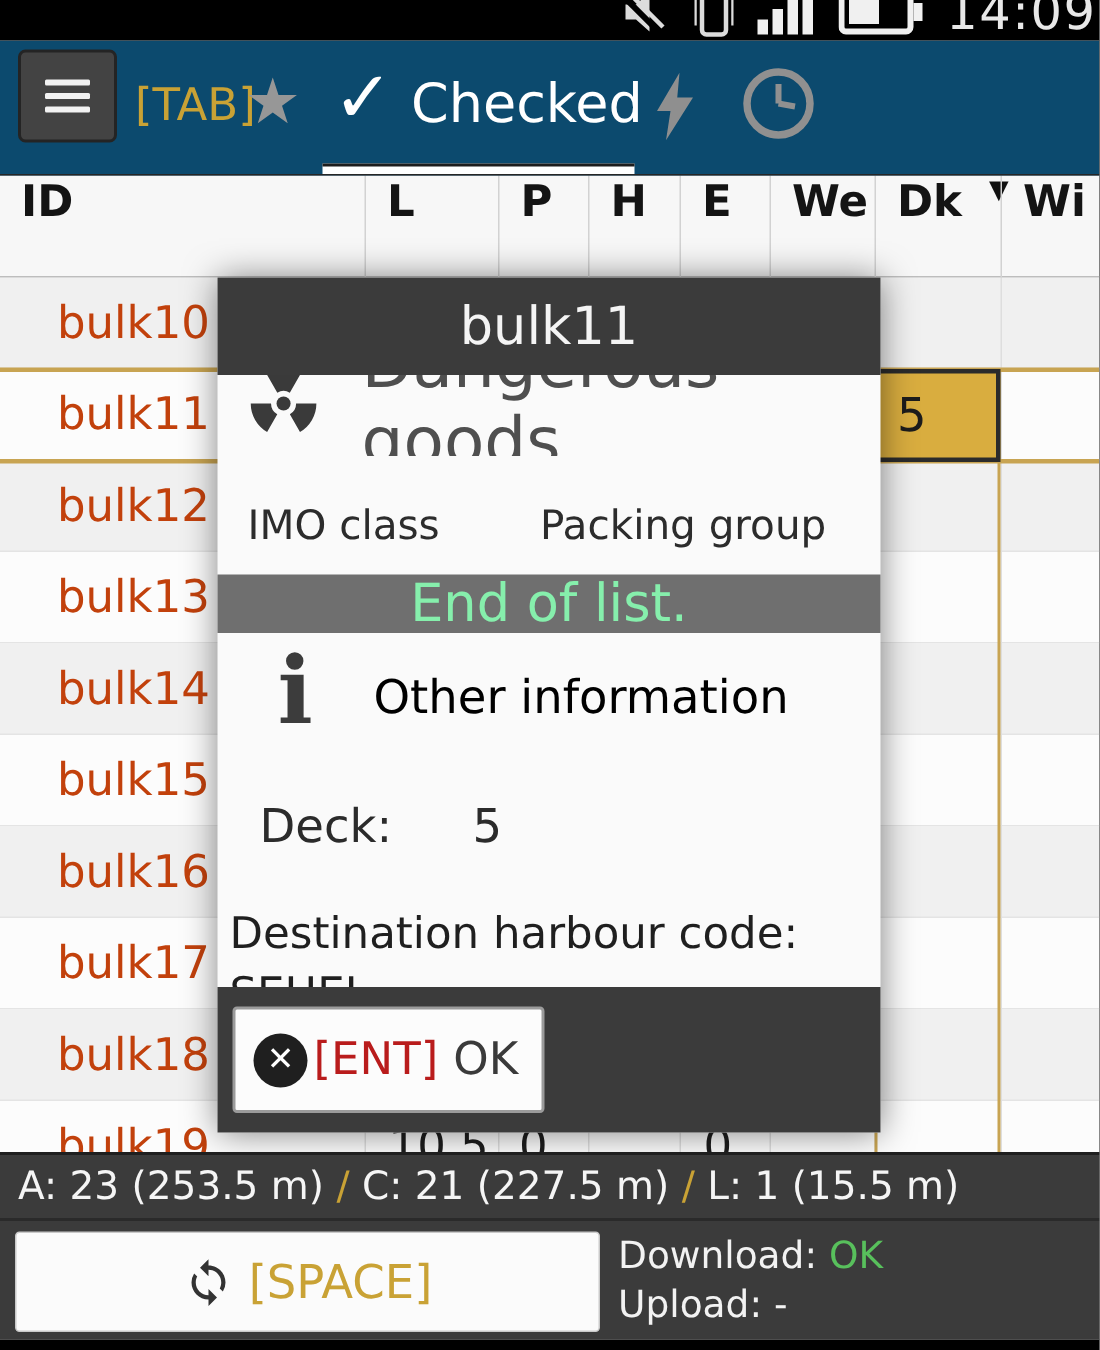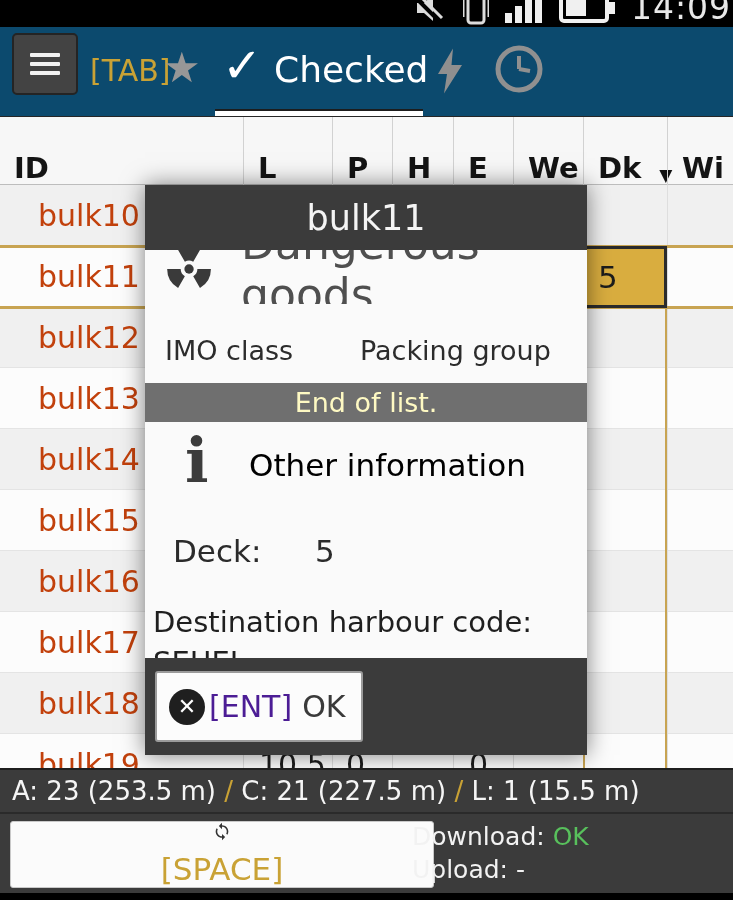--- a/index.html
+++ b/index.html
@@ -20,21 +20,21 @@
   .tb-key { position:absolute; left:90px; top:26px; font-size:30px; color:#c9a235; }
   .tb-star { position:absolute; left:163px; top:16px; font-size:42px; color:#979797; }
   .tb-check { position:absolute; left:222px; top:10px; font-size:48px; color:#ffffff; font-weight:bold; }
   .tb-tabname { position:absolute; left:274px; top:22px; font-size:36px; color:#ffffff; }
   .tb-bolt { position:absolute; left:432px; top:18px; }
   .tb-clock { position:absolute; left:493px; top:16px; }
   .tab-indicator { position:absolute; left:215px; bottom:0; width:208px; height:7px; background:#ffffff; border-top:2px solid #1d1d1d; }
 
   
   .thead { position:absolute; left:0; top:117px; width:733px; height:68px; background:#f7f7f7; border-bottom:1px solid #bdbdbd; z-index:20; }
-  .th { position:absolute; top:0; height:68px; border-left:1px solid #d2d2d2; display:flex; align-items:flex-end; padding-left:14px; font-size:29px; font-weight:bold; color:#141414; }
+  .th { position:absolute; top:0; height:68px; border-left:1px solid #d2d2d2; display:flex; align-items:flex-start; padding-left:14px; font-size:29px; font-weight:bold; color:#141414; }
   .th:first-child { border-left:none; }
   .th .caret { font-size:17px; color:#111; margin-left:18px; }
 
   
   .tbody { position:absolute; left:0; top:185px; width:733px; height:583px; background:#fcfcfc; overflow:hidden; z-index:5; }
   .trow { position:absolute; left:0; width:733px; height:61px; border-bottom:1px solid #e4e4e4; }
   .trow.even { background:#f0f0f0; }
   .trow.odd  { background:#fcfcfc; }
   .cell-id { position:absolute; left:38px; top:0; height:61px; display:flex; align-items:center; font-size:30px; color:#c2410c; }
   .cell-val { position:absolute; top:0; height:61px; display:flex; align-items:center; font-size:30px; color:#1d1d1d; }
@@ -45,40 +45,40 @@
 
   
   .dialog { position:absolute; left:145px; top:185px; width:442px; height:570px; background:#fafafa; z-index:30; box-shadow:0 0 22px rgba(0,0,0,0.5); }
   .dlg-title { position:absolute; left:0; top:0; width:100%; height:65px; background:#3b3b3b; color:#f4f4f4; font-size:35px; display:flex; align-items:center; justify-content:center; }
   .dg-row { position:absolute; left:0; top:65px; width:100%; height:54px; overflow:hidden; }
   .dg-inner { position:absolute; left:18px; top:-16px; height:70px; display:flex; align-items:center; }
   .dg-heading { font-size:44px; color:#4f4f4f; margin-left:26px; }
   .dg-labels { position:absolute; top:150px; width:100%; font-size:27px; color:#2c2c2c; }
   .lbl-imo { position:absolute; left:20px; }
   .lbl-pack { position:absolute; left:215px; }
-  .eol-banner { position:absolute; left:0; top:198px; width:100%; height:39px; background:#6f6f6f; color:#fef9c3; font-size:27px; display:flex; align-items:center; justify-content:center; }
+  .eol-banner { position:absolute; left:0; top:198px; width:100%; height:39px; background:#6f6f6f; color:#86efac; font-size:35px; display:flex; align-items:center; justify-content:center; }
   .info-i { position:absolute; left:40px; top:245px; font-family:"DejaVu Serif", serif; font-weight:bold; font-size:62px; color:#3c3c3c; line-height:1; }
   .info-heading { position:absolute; left:104px; top:262px; font-size:31px; color:#000000; }
   .deck-label { position:absolute; left:28px; top:348px; font-size:31px; color:#2b2b2b; }
   .deck-value { position:absolute; left:170px; top:348px; font-size:31px; color:#2b2b2b; }
   .dest-label { position:absolute; left:8px; top:420px; font-size:29px; color:#1f1f1f; }
   .dest-value { position:absolute; left:8px; top:460px; font-size:29px; color:#1f1f1f; }
   .dlg-footer { position:absolute; left:0; top:473px; width:100%; height:97px; background:#3b3b3b; z-index:5; }
   .ok-btn { position:absolute; left:10px; top:13px; width:208px; height:71px; background:#fcfcfc; border:2px solid #9b9b9b; border-radius:3px; display:flex; align-items:center; padding-left:12px; }
   .ok-x { width:36px; height:36px; border-radius:50%; background:#1f1f1f; color:#fff; font-size:22px; font-weight:bold; display:flex; align-items:center; justify-content:center; }
-  .ok-key { font-size:30px; color:#4c1d95; margin-left:4px; }
+  .ok-key { font-size:30px; color:#b91c1c; margin-left:4px; }
   .ok-label { font-size:30px; color:#3a3a3a; margin-left:10px; }
 
   
   .summary { position:absolute; left:0; top:768px; width:733px; height:44px; background:#3b3b3b; border-top:2px solid #1f1f1f; display:flex; align-items:center; padding-left:12px; font-size:26px; color:#f5f5f5; z-index:40; white-space:pre; }
   .summary .slash { color:#c9a235; }
 
   
   .bottombar { position:absolute; left:0; top:812px; width:733px; height:81px; background:#3b3b3b; border-top:2px solid #2a2a2a; z-index:40; }
-  .sync-btn { position:absolute; left:10px; top:7px; width:424px; height:67px; background:#fbfbfb; border:1px solid #c9c9c9; border-radius:3px; display:flex; align-items:center; justify-content:center; gap:10px;flex-direction:column; }
+  .sync-btn { position:absolute; left:10px; top:7px; width:390px; height:67px; background:#fbfbfb; border:1px solid #c9c9c9; border-radius:3px; display:flex; align-items:center; justify-content:center; gap:10px; }
   .sync-key { font-size:31px; color:#c9a235; }
   .sync-label { font-size:31px; color:#3a3a3a; }
   .updown { position:absolute; left:412px; top:6px; font-size:25px; color:#f2f2f2; line-height:33px; }
   .dl-ok { color:#58c05c; }
   .black-strip { position:absolute; left:0; top:893px; width:733px; height:7px; background:#000; z-index:45; }
 </style>
 </head>
 <body>
 
 <div class="stage">

